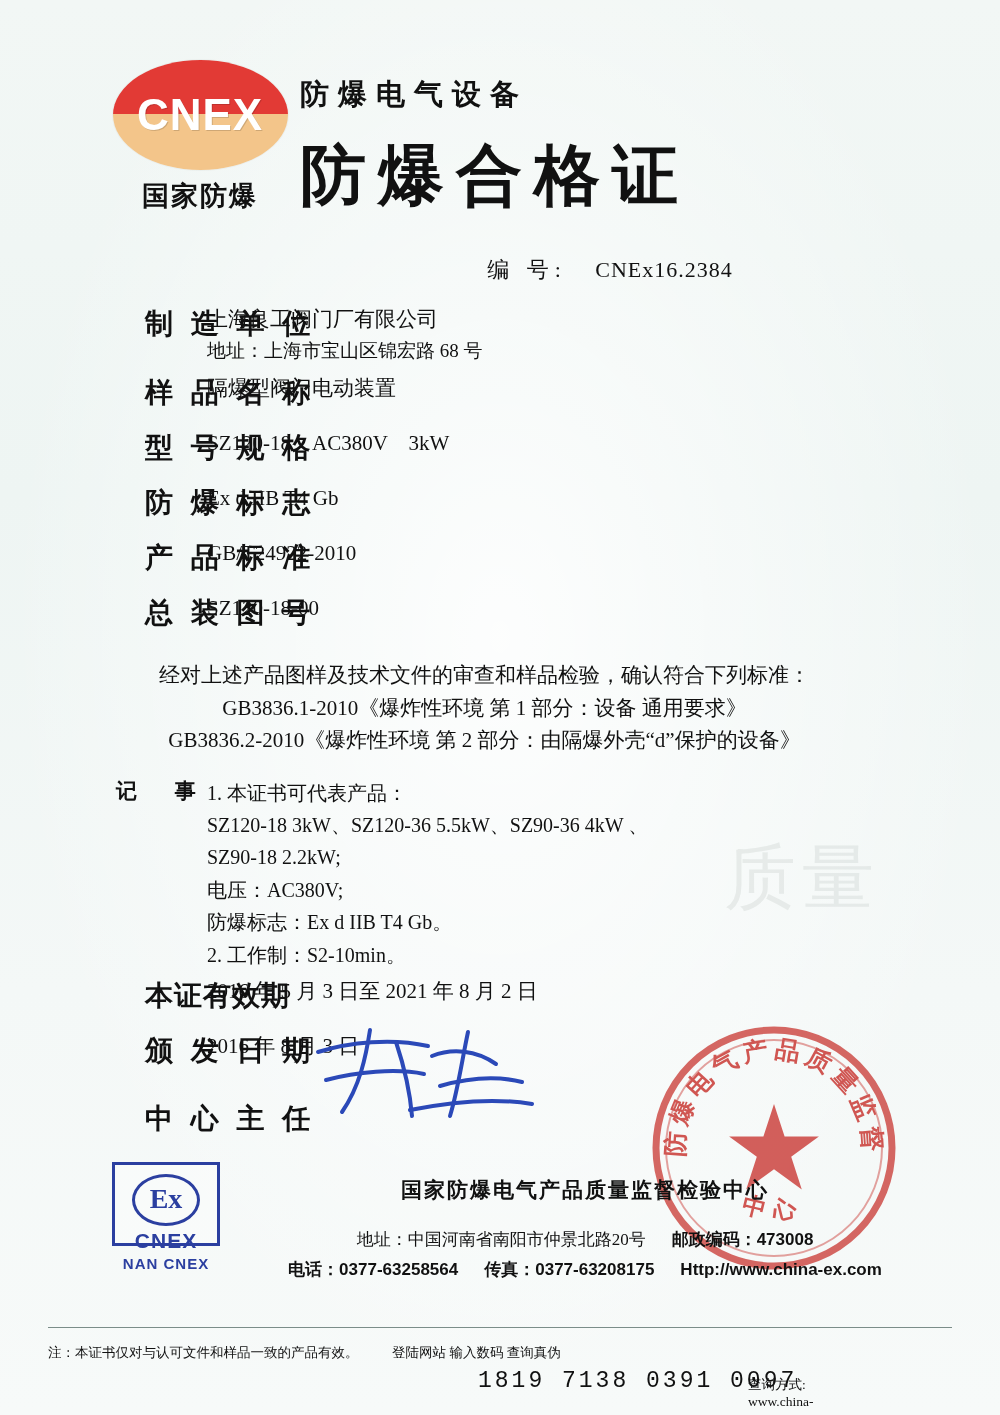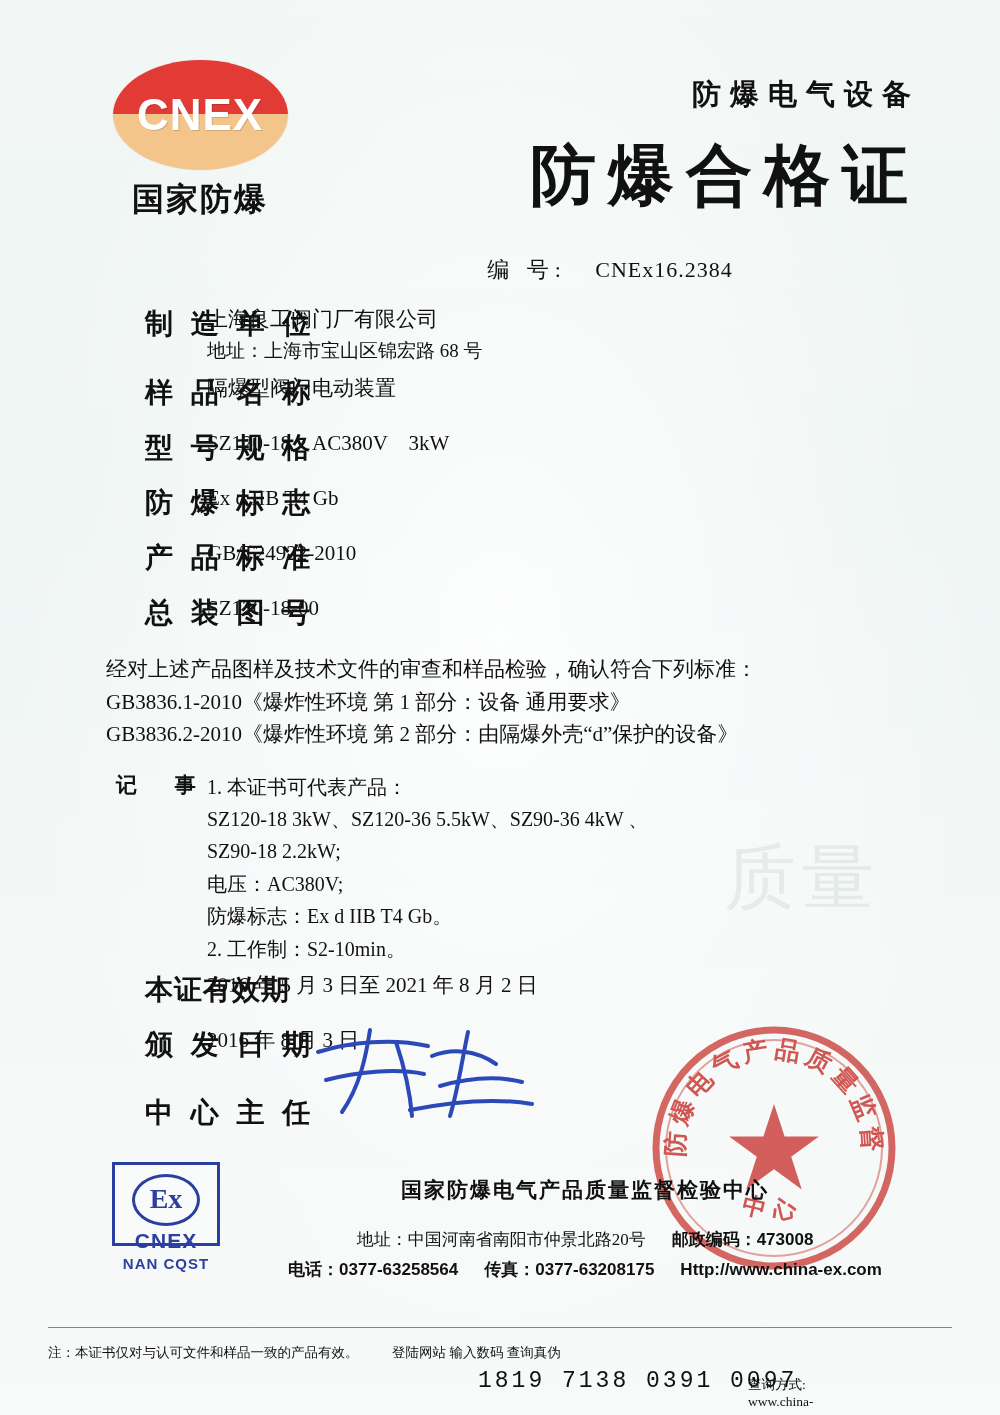--- a/index.html
+++ b/index.html
@@ -65,30 +65,30 @@
     font-weight: bold;
     font-size: 44px;
     letter-spacing: 1px;
     color: #ffffff;
     text-shadow: 1px 1px 0 rgba(0,0,0,0.15);
   }
   .logo-sub {
     margin-top: 8px;
     font-family: "Liberation Sans", sans-serif;
     font-weight: bold;
-    font-size: 32px;
+    font-size: 27px;
     letter-spacing: 2px;
     color: #111;
   }
   .title-block {
     position: absolute;
     left: 300px;
     top: 20px;
     width: 620px;
-    text-align: right;
+    text-align: left;
   }
   .title-small {
     font-family: "Liberation Sans", sans-serif;
     font-weight: bold;
     font-size: 29px;
     letter-spacing: 9px;
     color: #111;
   }
   .title-big {
     margin-top: 16px;
@@ -144,25 +144,26 @@
     line-height: 1.35;
   }
   .row .value .sub {
     display: block;
     font-size: 19px;
     margin-top: 5px;
   }
   .row.tight { margin-bottom: 10px; }
 
   .para {
-    padding-left: 106px;
+    padding-left: 59px;
     padding-right: 90px;
     font-size: 21px;
     line-height: 1.55;
-    margin-top: 21px;
+    margin-top: 27px;
+    text-align: center;
   }
   .para div { white-space: nowrap; }
 
   .notes {
     display: flex;
     margin-top: 20px;
   }
   .notes .label {
     width: 160px;
     padding-left: 116px;
@@ -456,21 +457,21 @@
       </text>
       <polygon fill="#c8332e" opacity="0.95" points="126,82 136.6,114.6 170.9,114.6 143.2,134.8 153.8,167.4 126,147.2 98.2,167.4 108.8,134.8 81.1,114.6 115.4,114.6"></polygon>
     </svg>
   </div>
 
   <div class="footer-org">
 
     <div class="ex-badge">
       <div class="ex-circle">Ex</div>
       <div class="cqst">CNEX</div>
-      <div class="ny">NAN CQST</div>
+      <div class="ny">NAN CNEX</div>
     </div>
 
     <div class="org-name">国家防爆电气产品质量监督检验中心</div>
 
     <div class="org-line l1">
       <span>地址：</span><span>中国河南省南阳市仲景北路20号</span><span class="gap"></span><b>邮政编码：</b><b>473008</b>
     </div>
 
     <div class="org-line l2">
       <b>电话：</b><b>0377-63258564</b><span class="gap"></span><b>传真：</b><b>0377-63208175</b><span class="gap"></span><b>Http://www.china-ex.com</b>

